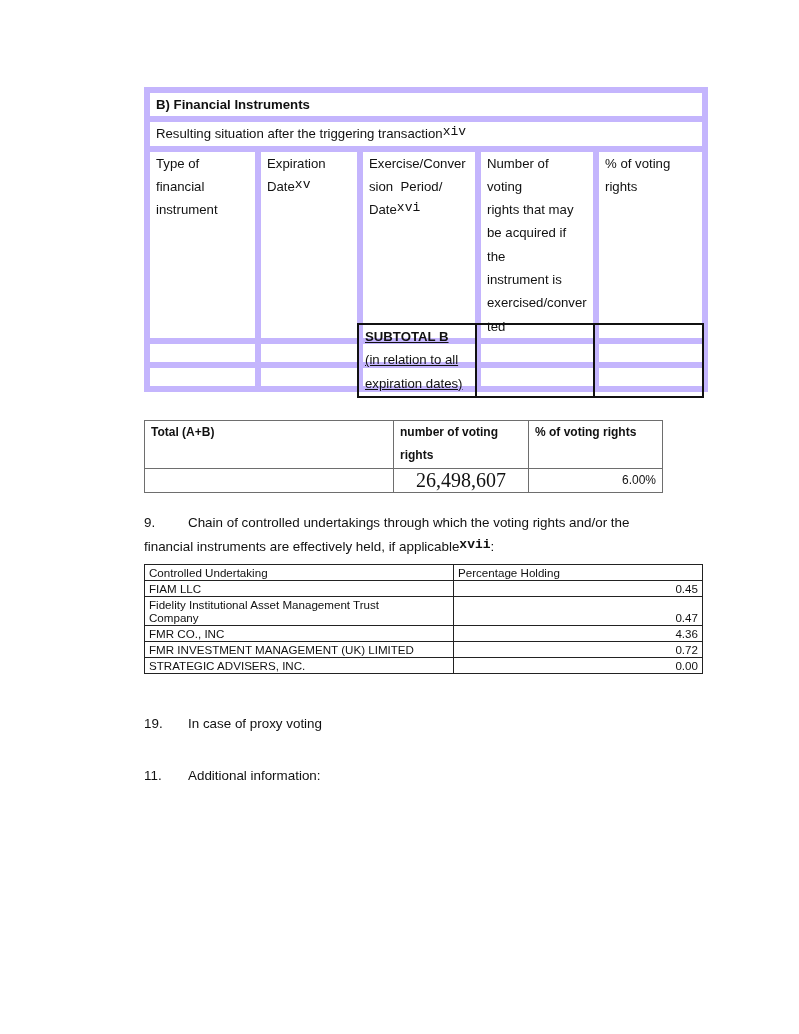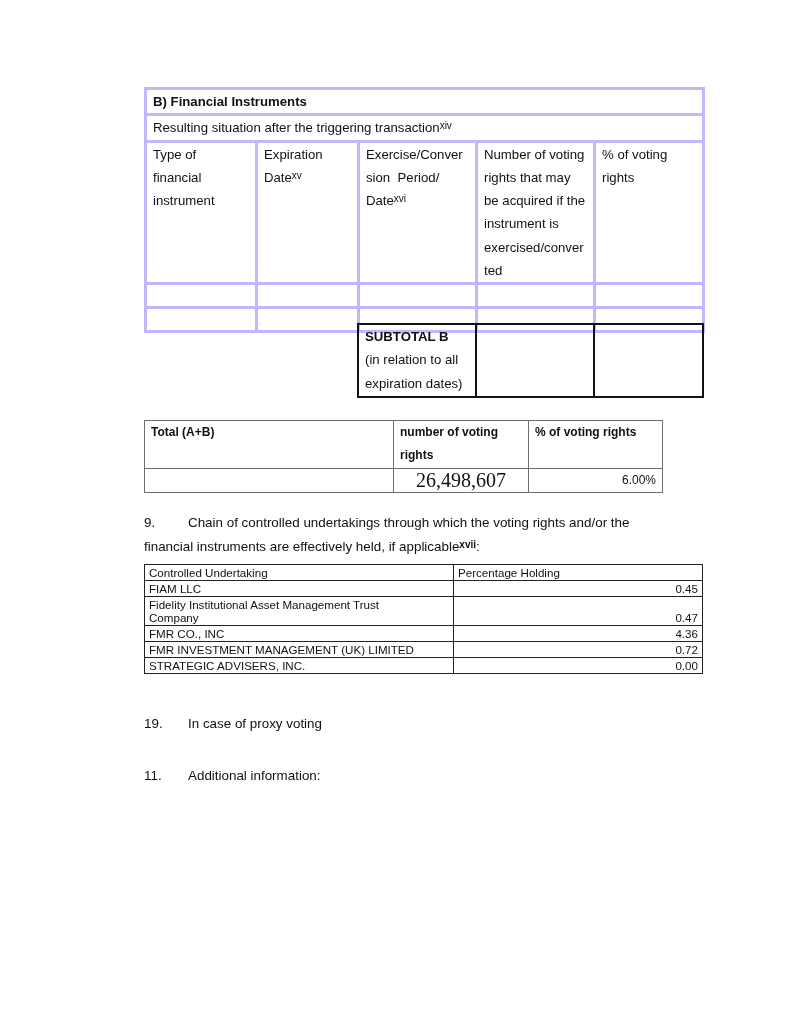--- a/index.html
+++ b/index.html
@@ -1,23 +1,23 @@
 <!DOCTYPE html>
 <html><head>
 <meta charset="utf-8">
 <style>
   html, body { margin:0; padding:0; background:#ffffff; }
   body { width:799px; height:1034px; position:relative; overflow:hidden;
          font-family:"Liberation Sans", sans-serif; color:#111; }
   .abs { position:absolute; }
   .tbl { border-collapse:collapse; table-layout:fixed; position:absolute; }
   .tbl td { vertical-align:top; padding:0; }
-  .fi td { border:3px solid #c4b5fd; font-size:13.2px; line-height:23.3px; padding:0 6px; }
+  .fi td { border:6px solid #c4b5fd; font-size:13.2px; line-height:23.3px; padding:0 6px; }
   .fi .bold { font-weight:bold; }
-  sup { font-size:10px; vertical-align:top; position:relative; top:-2px; }
+  sup { font-size:13px; vertical-align:top; position:relative; top:-2px;font-family:Liberation Mono, monospace; }
   .sub td { border:2px solid #111; font-size:13.2px; line-height:23.3px; padding:0 6px; }
   .tot td { border:1px solid #6e6e6e; font-size:12px; line-height:23.3px; padding:0 6px; }
   .tot .num { font-family:"Liberation Serif", serif; font-size:20px; text-align:center; }
   .tot .pct { text-align:right; padding-right:6px; }
   .hold td { border:1px solid #222; font-size:11.6px; line-height:13px; padding:1px 4px; vertical-align:bottom; }
   .hold .r { text-align:right;margin-top:8px; }
   .para { font-size:13.4px; line-height:23.5px; }
   .num-label { display:inline-block; width:44px; }
 </style>
 </head>
@@ -83,21 +83,21 @@
 </tbody>
   </table>
 
 <table class="tbl sub" style="left:357px; top:323px; width:345px;">
   <colgroup>
       <col style="width:118px">
       <col style="width:118px">
       <col style="width:109px">
     </colgroup>
   <tbody>
-      <tr style="height:73px;">
+      <tr style="height:73px;text-decoration:underline;">
     <td>
       <div style="font-weight:bold">SUBTOTAL B</div>
       <div>(in relation to all</div>
       <div>expiration dates)</div>
     </td>
     <td></td>
     <td></td>
   </tr>
 </tbody>
   </table>

